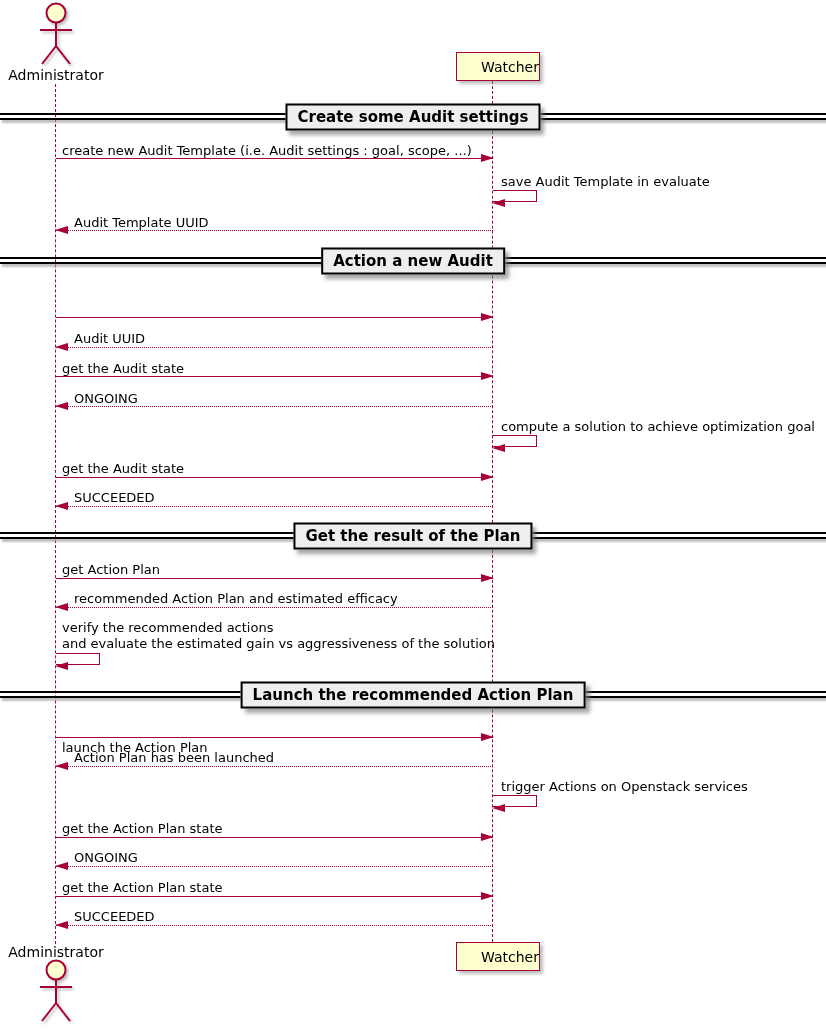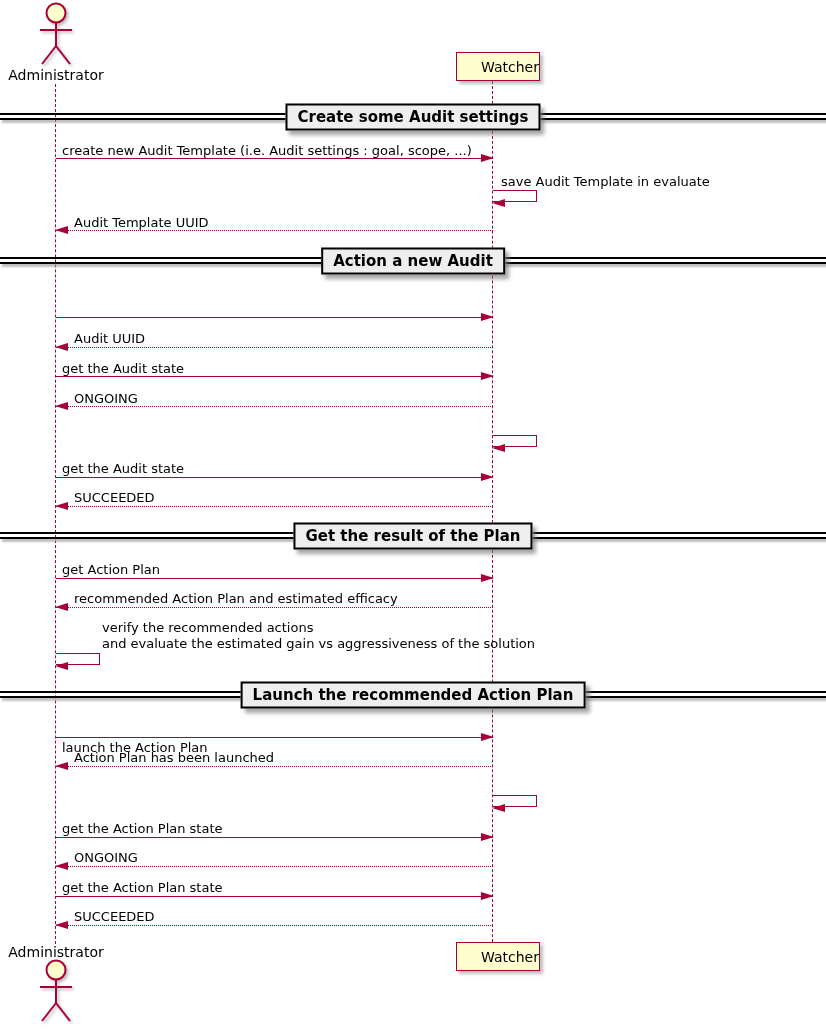--- a/index.html
+++ b/index.html
@@ -113,20 +113,21 @@
   <div class="msg" style="left:62px; top:361px;">get the Audit state</div>
   <div class="mline solid" style="top:376px;">
       <i class="ah-r"></i>
     </div>
 
   <div class="msg" style="left:74px; top:391px;">ONGOING</div>
   <div class="mline dotted" style="top:406px;">
       <i class="ah-l"></i>
     </div>
 
+  <div class="msg" style="left:501px; top:419px;">compute a solution to achieve optimization goal</div>
   <div class="loop" style="left:493px; top:435px;">
       <i class="ah-l"></i>
     </div>
 
   <div class="msg" style="left:62px; top:461px;">get the Audit state</div>
   <div class="mline solid" style="top:477px;">
       <i class="ah-r"></i>
     </div>
 
   <div class="msg" style="left:74px; top:490px;">SUCCEEDED</div>
@@ -137,36 +138,37 @@
   <div class="msg" style="left:62px; top:562px;">get Action Plan</div>
   <div class="mline solid" style="top:578px;">
       <i class="ah-r"></i>
     </div>
 
   <div class="msg" style="left:74px; top:591px;">recommended Action Plan and estimated efficacy</div>
   <div class="mline dotted" style="top:607px;">
       <i class="ah-l"></i>
     </div>
 
-  <div class="msg" style="left:62px; top:620px;margin-left:40px;">verify the recommended actions
+  <div class="msg" style="left:62px; top:620px;">verify the recommended actions
 and evaluate the estimated gain vs aggressiveness of the solution</div>
   <div class="loop" style="left:56px; top:653px;">
       <i class="ah-l"></i>
     </div>
 
   <div class="msg" style="left:62px; top:721px;margin-top:19px;">launch the Action Plan</div>
   <div class="mline solid" style="top:737px;">
       <i class="ah-r"></i>
     </div>
 
   <div class="msg" style="left:74px; top:750px;">Action Plan has been launched</div>
   <div class="mline dotted" style="top:766px;">
       <i class="ah-l"></i>
     </div>
 
+  <div class="msg" style="left:501px; top:779px;">trigger Actions on Openstack services</div>
   <div class="loop" style="left:493px; top:795px;">
       <i class="ah-l"></i>
     </div>
 
   <div class="msg" style="left:62px; top:821px;">get the Action Plan state</div>
   <div class="mline solid" style="top:837px;">
       <i class="ah-r"></i>
     </div>
 
   <div class="msg" style="left:74px; top:850px;">ONGOING</div>

